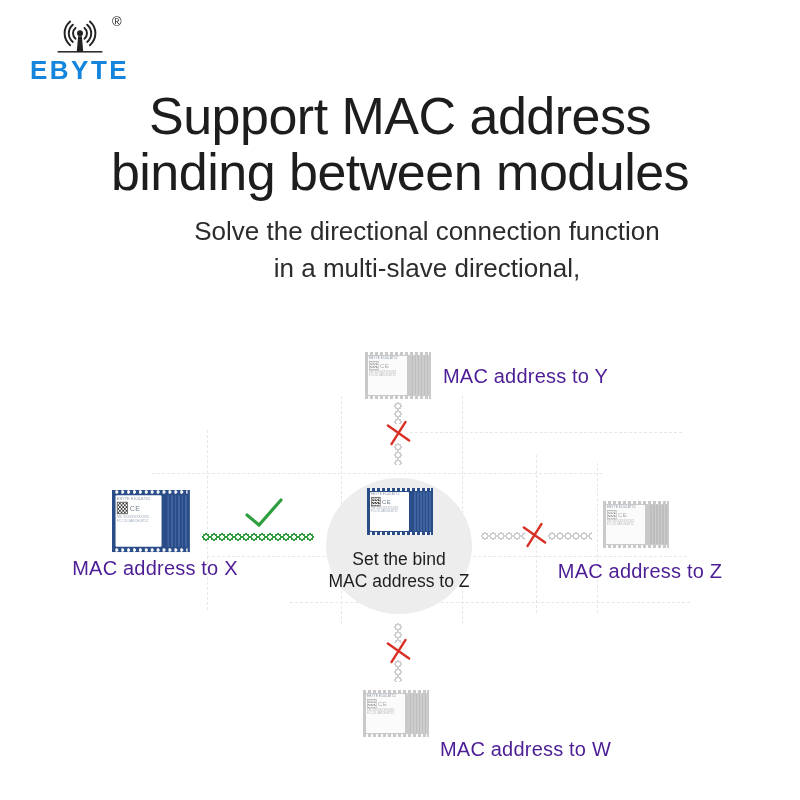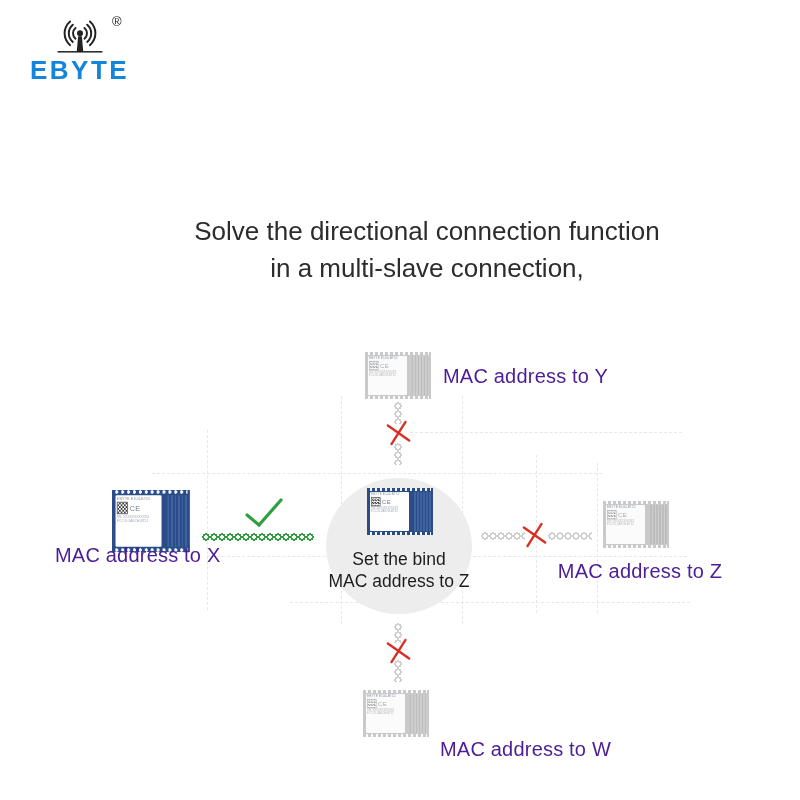--- a/index.html
+++ b/index.html
@@ -87,23 +87,27 @@
       <path d="M34.8 10.25 A7.5 7.5 0 0 1 34.8 21.75" fill="none" stroke="#222" stroke-width="2.1" stroke-linecap="round"></path>
       <path d="M37.7 6.8 A12 12 0 0 1 37.7 25.2" fill="none" stroke="#222" stroke-width="2.1" stroke-linecap="round"></path>
       <path d="M40.6 3.36 A16.5 16.5 0 0 1 40.6 28.64" fill="none" stroke="#222" stroke-width="2.1" stroke-linecap="round"></path>
       <polygon points="28,19 32,19 33.5,36 26.5,36" fill="#222"></polygon>
       <rect x="6" y="35" width="48" height="1.6" fill="#222"></rect>
     </svg>
     <span class="reg">®</span>
     <span class="brand-name">EBYTE</span>
   </div>
 
+  <h1 class="title" style="margin:0;">
+    <span>Support MAC address</span><br>
+    <span>binding between modules</span>
+  </h1>
   <p class="subtitle" style="margin:0;padding-left:27px;">
     <span>Solve the directional connection function</span><br>
-    <span>in a multi-slave connection,</span><br>
+    <span>in a multi-slave directional,</span><br>
   </p>
 
   <div class="gv" style="left:207px;top:430px;height:180px;"></div>
   <div class="gv" style="left:341px;top:396px;height:228px;"></div>
   <div class="gv" style="left:462px;top:396px;height:228px;"></div>
   <div class="gv" style="left:536px;top:455px;height:158px;"></div>
   <div class="gv" style="left:597px;top:463px;height:150px;"></div>
   <div class="gh" style="left:410px;top:432px;width:272px;"></div>
   <div class="gh" style="left:152px;top:473px;width:450px;"></div>
   <div class="gh" style="left:207px;top:556px;width:480px;"></div>
@@ -201,21 +205,21 @@
     <path d="M5 19 L17 29 L39 4" stroke="#2f9e3f" stroke-width="3.2" stroke-linecap="round" fill="none"></path>
   </svg>
   <svg class="mark cross" style="left:521px;top:522px;" width="27" height="26" viewBox="0 0 27 26">
     <path d="M4 4 L23 22 M22 3 L5 23" stroke="#d93025" stroke-width="2.4" stroke-linecap="round" fill="none"></path>
   </svg>
   <svg class="mark cross" style="left:385px;top:638px;" width="27" height="26" viewBox="0 0 27 26">
     <path d="M4 4 L23 22 M22 3 L5 23" stroke="#d93025" stroke-width="2.4" stroke-linecap="round" fill="none"></path>
   </svg>
 
   <div class="node-label" style="left:443px;top:365px;">MAC address to Y</div>
-  <div class="node-label" style="left:55px;top:544px;width:200px;text-align:left;">MAC address to X</div>
+  <div class="node-label" style="left:55px;top:557px;width:200px;text-align:center;">MAC address to X</div>
   <div class="node-label" style="left:540px;top:560px;width:200px;text-align:center;">MAC address to Z</div>
   <div class="node-label" style="left:440px;top:703px;margin-top:35px;">MAC address to W</div>
 
   <div class="center-caption">
     <span>Set the bind</span><br>
     <span>MAC address to Z</span>
   </div>
 
 </div>
 

